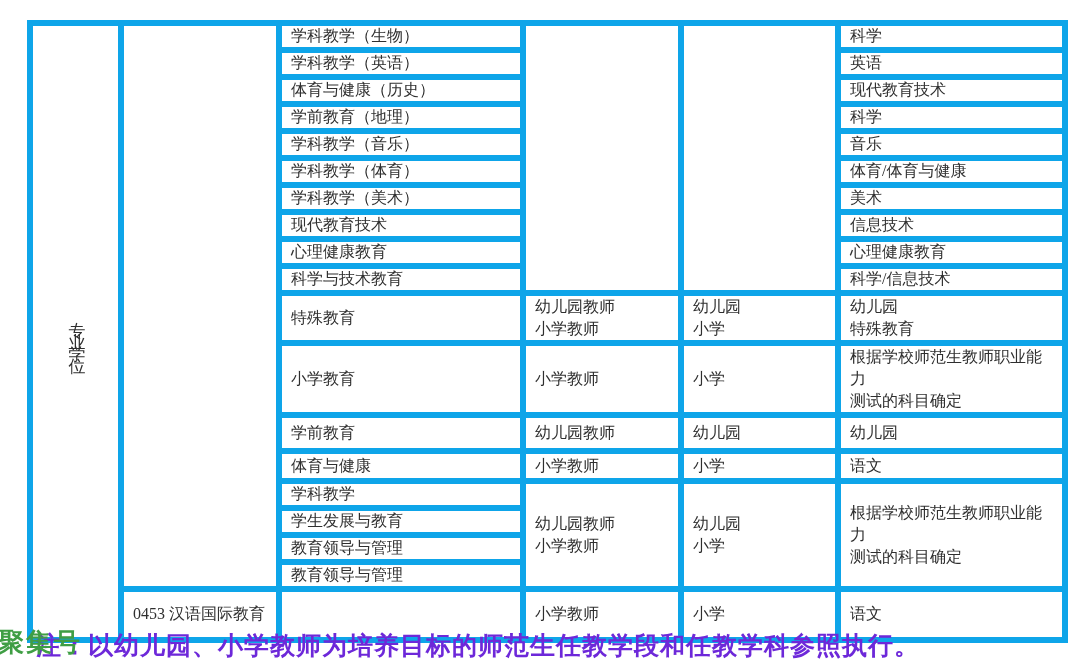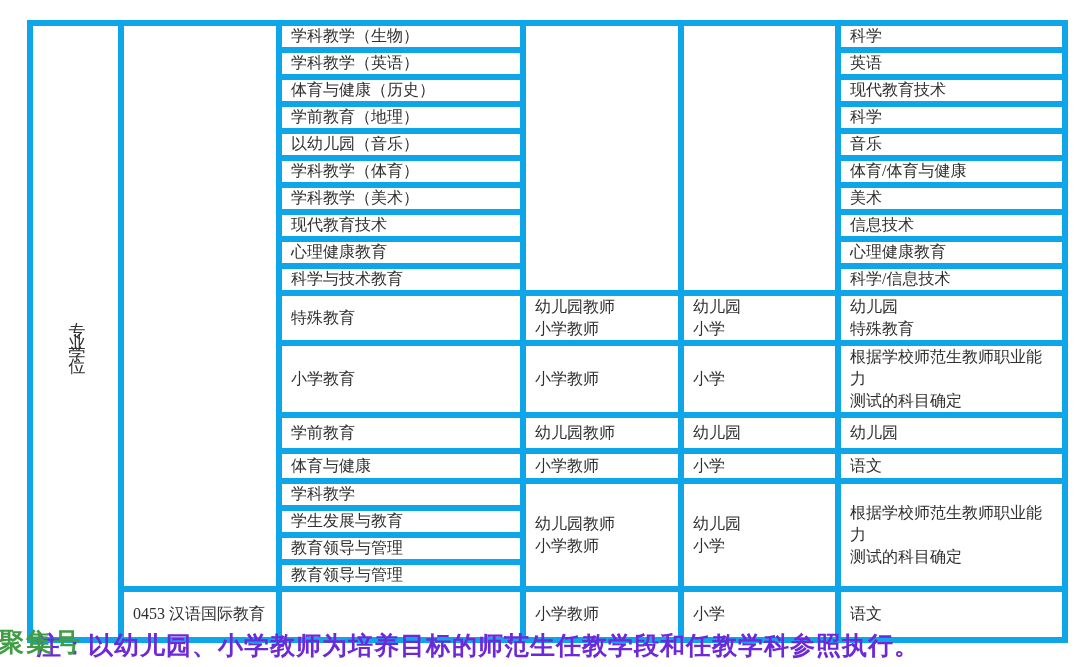--- a/index.html
+++ b/index.html
@@ -79,21 +79,21 @@
       </tr>
       <tr class="h27">
         <td>体育与健康（历史）</td>
         <td>现代教育技术</td>
       </tr>
       <tr class="h27">
         <td>学前教育（地理）</td>
         <td>科学</td>
       </tr>
       <tr class="h27">
-        <td>以幼儿园（音乐）</td>
+        <td>学科教学（音乐）</td>
         <td>音乐</td>
       </tr>
       <tr class="h27">
         <td>学科教学（体育）</td>
         <td>体育/体育与健康</td>
       </tr>
       <tr class="h27">
         <td>学科教学（美术）</td>
         <td>美术</td>
       </tr>

